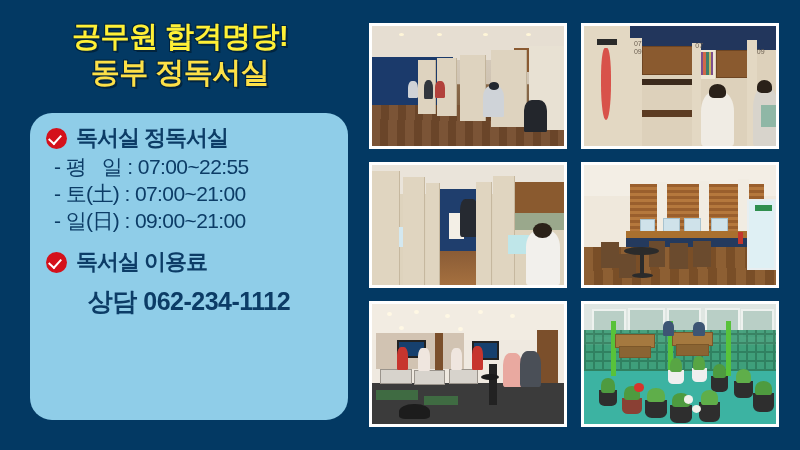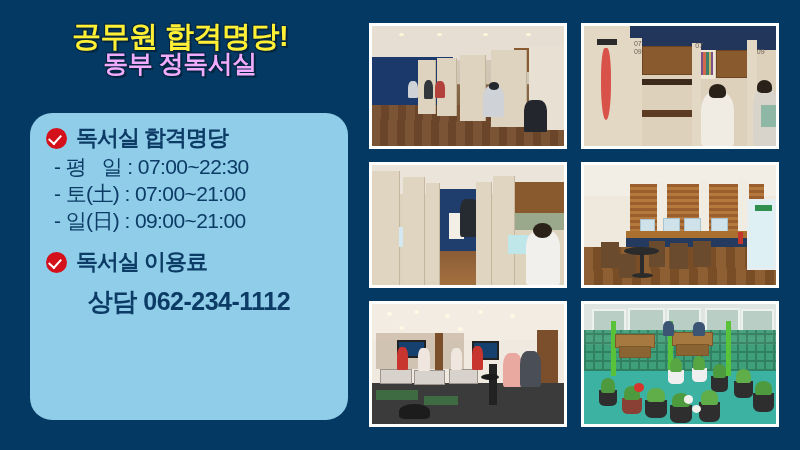--- a/index.html
+++ b/index.html
@@ -41,24 +41,25 @@
   .headline-line1 {
     display: block;
     font-size: 29px;
     font-weight: bold;
     letter-spacing: -0.5px;
     color: #fff036;
     text-shadow: 2px 2px 0 #01243f, -1px 1px 0 #01243f, 1px -1px 0 #01243f, -1px -1px 0 #01243f;
   }
   .headline-line2 {
     display: block;
-    font-size: 25px;
+    margin-top: 7px;
+    font-size: 29px;
     font-weight: bold;
     letter-spacing: -0.5px;
-    color: #f0abfc;
+    color: #fde047;
     text-shadow: 2px 2px 0 #01243f, -1px 1px 0 #01243f, 1px -1px 0 #01243f, -1px -1px 0 #01243f;
   }
 
   #info-panel {
     position: absolute;
     left: 30px;
     top: 113px;
     width: 318px;
     height: 307px;
     background: #8fcde8;
@@ -322,24 +323,24 @@
     <div id="headline">
       <span class="headline-line1">공무원 합격명당!</span>
       <span class="headline-line2">동부 정독서실</span>
     </div>
 
     <div id="info-panel">
 
       <div id="hours-block">
         <div class="section-heading">
           <span class="check-icon"></span>
-          <span class="section-heading-text">독서실 합격명당</span>
+          <span class="section-heading-text">독서실 정독서실</span>
         </div>
         <ul class="detail-list">
-          <li>- 평   일 : 07:00~22:30</li>
+          <li>- 평   일 : 07:00~22:55</li>
           <li>- 토(土) : 07:00~21:00</li>
           <li>- 일(日) : 09:00~21:00</li>
         </ul>
       </div>
 
       <div id="fee-block">
         <div class="section-heading">
           <span class="check-icon"></span>
           <span class="section-heading-text">독서실 이용료</span>
         </div>

